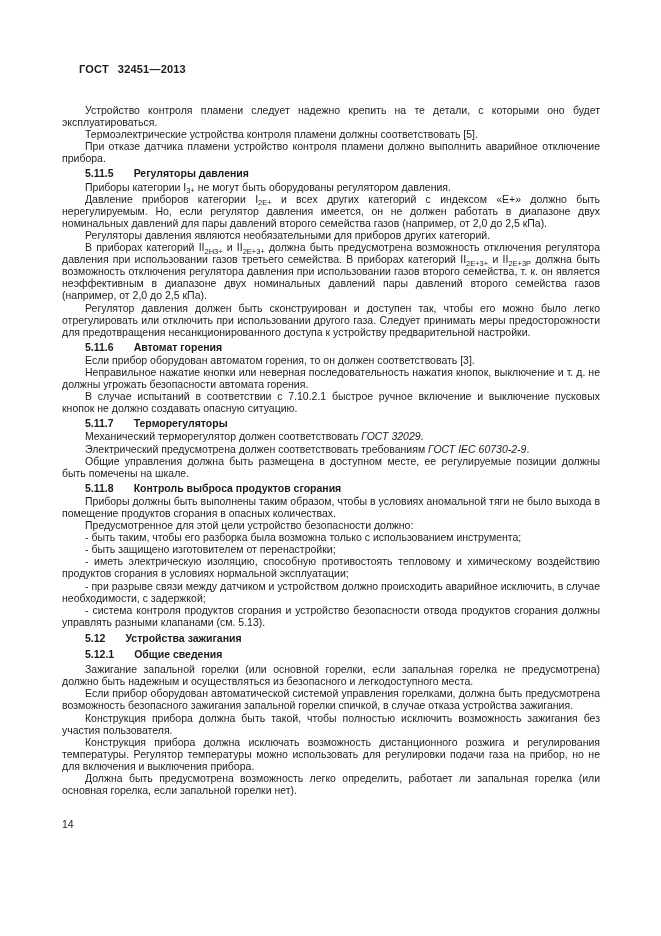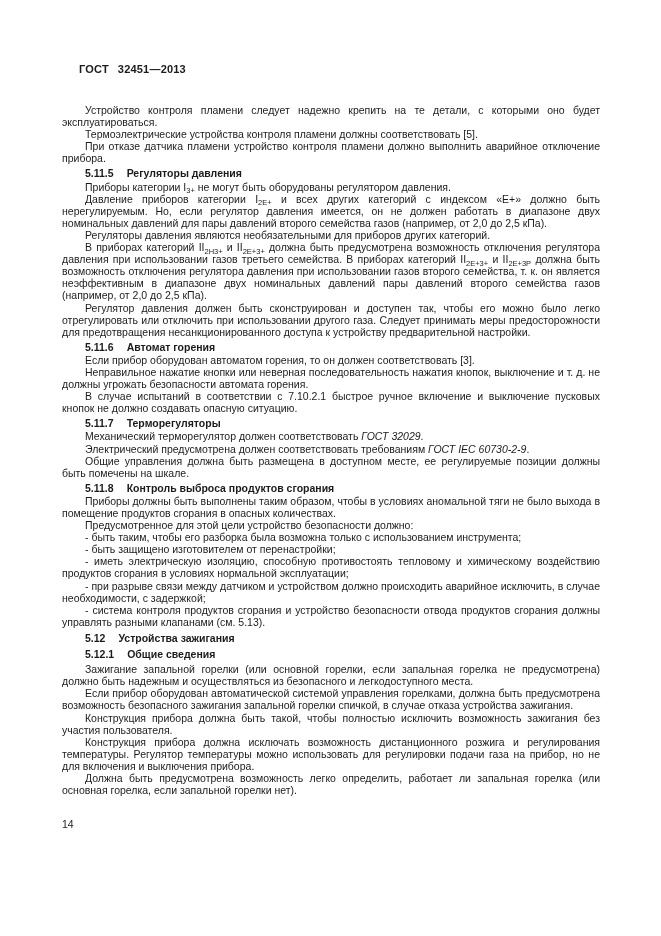--- a/index.html
+++ b/index.html
@@ -33,21 +33,21 @@
     width: 538px;
     font-size: 10.5px;
     line-height: 12.1px;
     text-align: justify;
     margin-top: 16px;
   }
   .blk { text-indent: 23px; }
   .blk.h3, .blk.h2 { font-weight: 700; text-align: left; }
   .blk.h3 { margin: 3px 0 1px 0; }
   .blk.h2 { margin: 4px 0 3px 0; }
-  .hnum { padding-right: 13px; }
+  .hnum { padding-right: 20px; }
   sub {
     font-size: 7.5px;
     line-height: 0;
     vertical-align: baseline;
     position: relative;
     top: 2.5px;
   }
   i { font-style: italic; }
   .page-number {
     position: absolute;

